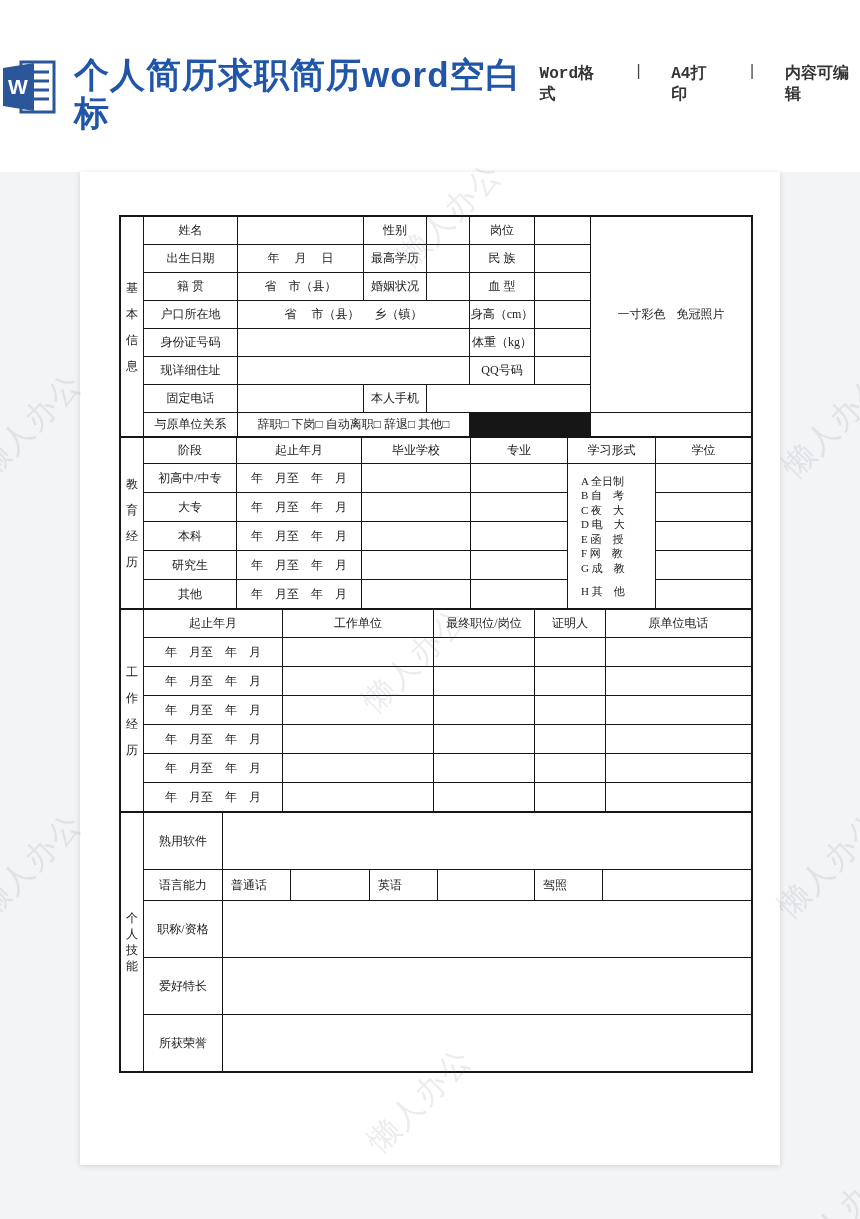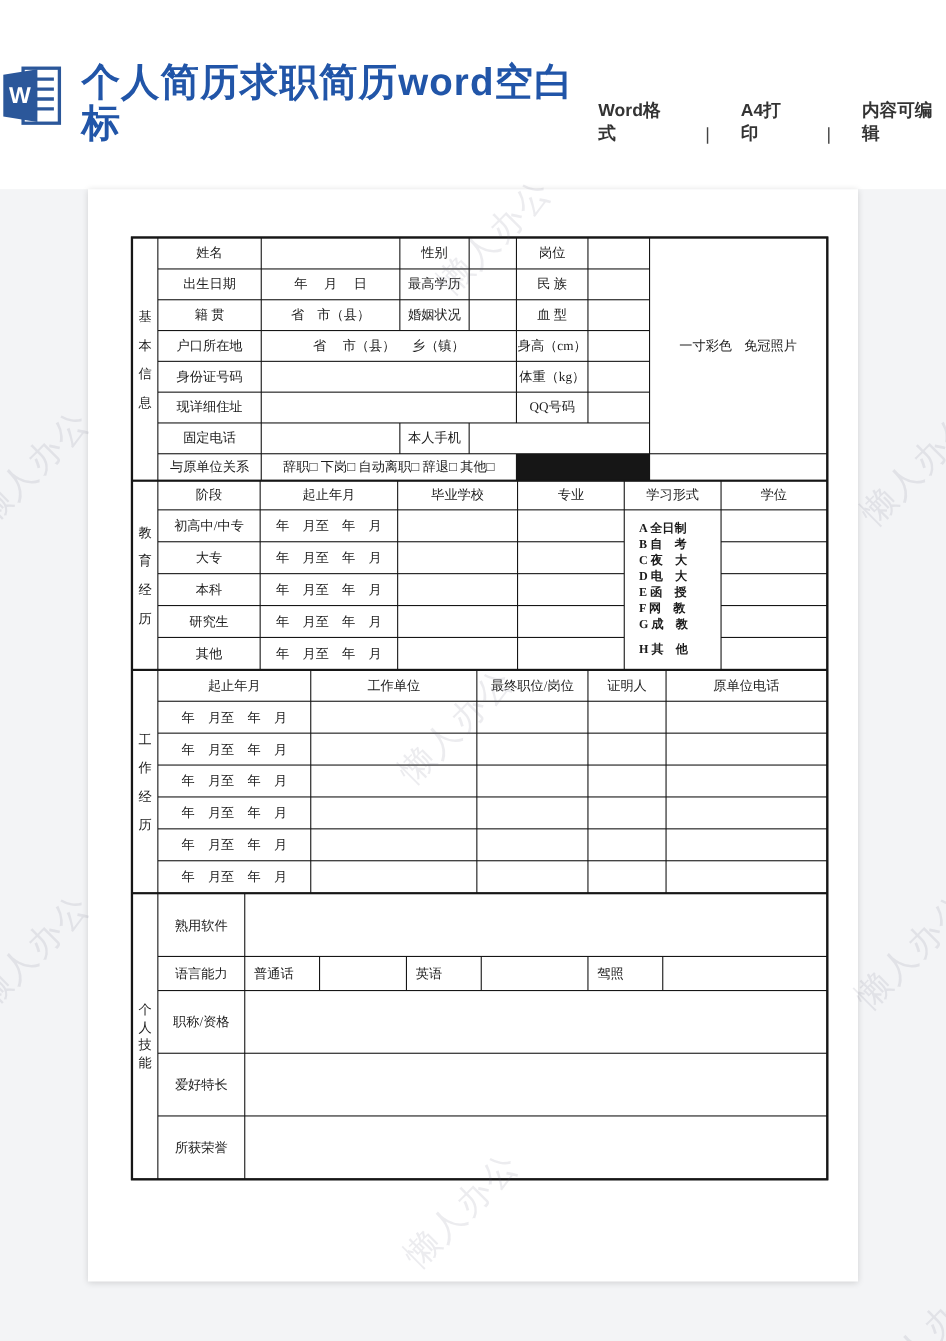--- a/index.html
+++ b/index.html
@@ -13,22 +13,22 @@
     display:flex;justify-content:center;align-items:flex-start;padding-top:56px;
   }
   .header-row{display:flex;gap:16px;align-items:flex-start;}
   .logo{flex:0 0 auto;margin-top:2px;}
   .titles{display:flex;flex-direction:row;}
   .page-title{
     margin:0;font-size:35px;line-height:1.08;font-weight:bold;
     color:#2155a8;letter-spacing:1px;font-family:"Liberation Sans",sans-serif;
   }
   .subtitle{
-    margin-top:7px;display:flex;align-items:flex-end;gap:28px;
-    font-size:16px;font-weight:bold;color:#333;
+    margin-top:7px;display:flex;align-items:flex-start;gap:28px;
+    font-size:16px;font-weight:bold;color:#333;font-family:Liberation Mono, monospace;
   }
   .subtitle .sep{color:#444;font-weight:normal;}
   
   .gray-band{
     position:absolute;left:0;top:172px;width:860px;height:1047px;
     background:#f3f4f6;
   }
   .page{
     position:absolute;left:80px;top:0;width:700px;height:993px;
     background:#ffffff;box-shadow:0 1px 6px rgba(0,0,0,0.14);
@@ -58,21 +58,21 @@
   .sp3{grid-column:span 3;font-family:Liberation Serif, serif;}
   .sp6{grid-column:span 6;}
   .vside{
     text-align:center;word-break:break-all;line-height:26px;
     padding:14px 5px;box-sizing:border-box;
   }
   .vside.tight{line-height:16px;}
   .photo-cell{flex-direction:row;gap:11px;}
   .forms-cell{
     flex-direction:column;align-items:flex-start;justify-content:center;
-    padding-left:13px;font-size:11px;line-height:14.5px;font-weight:bold;
+    padding-left:13px;font-size:11px;line-height:14.5px;
   }
   .forms-cell .last{margin-top:9px;}
   
   .wm{
     position:absolute;font-size:31px;color:rgba(95,100,125,0.12);
     transform:translate(-50%,-50%) rotate(-45deg);
     pointer-events:none;white-space:nowrap;letter-spacing:2px;z-index:5;
     font-family:"Liberation Serif","DejaVu Serif",serif;
   }
 </style>

